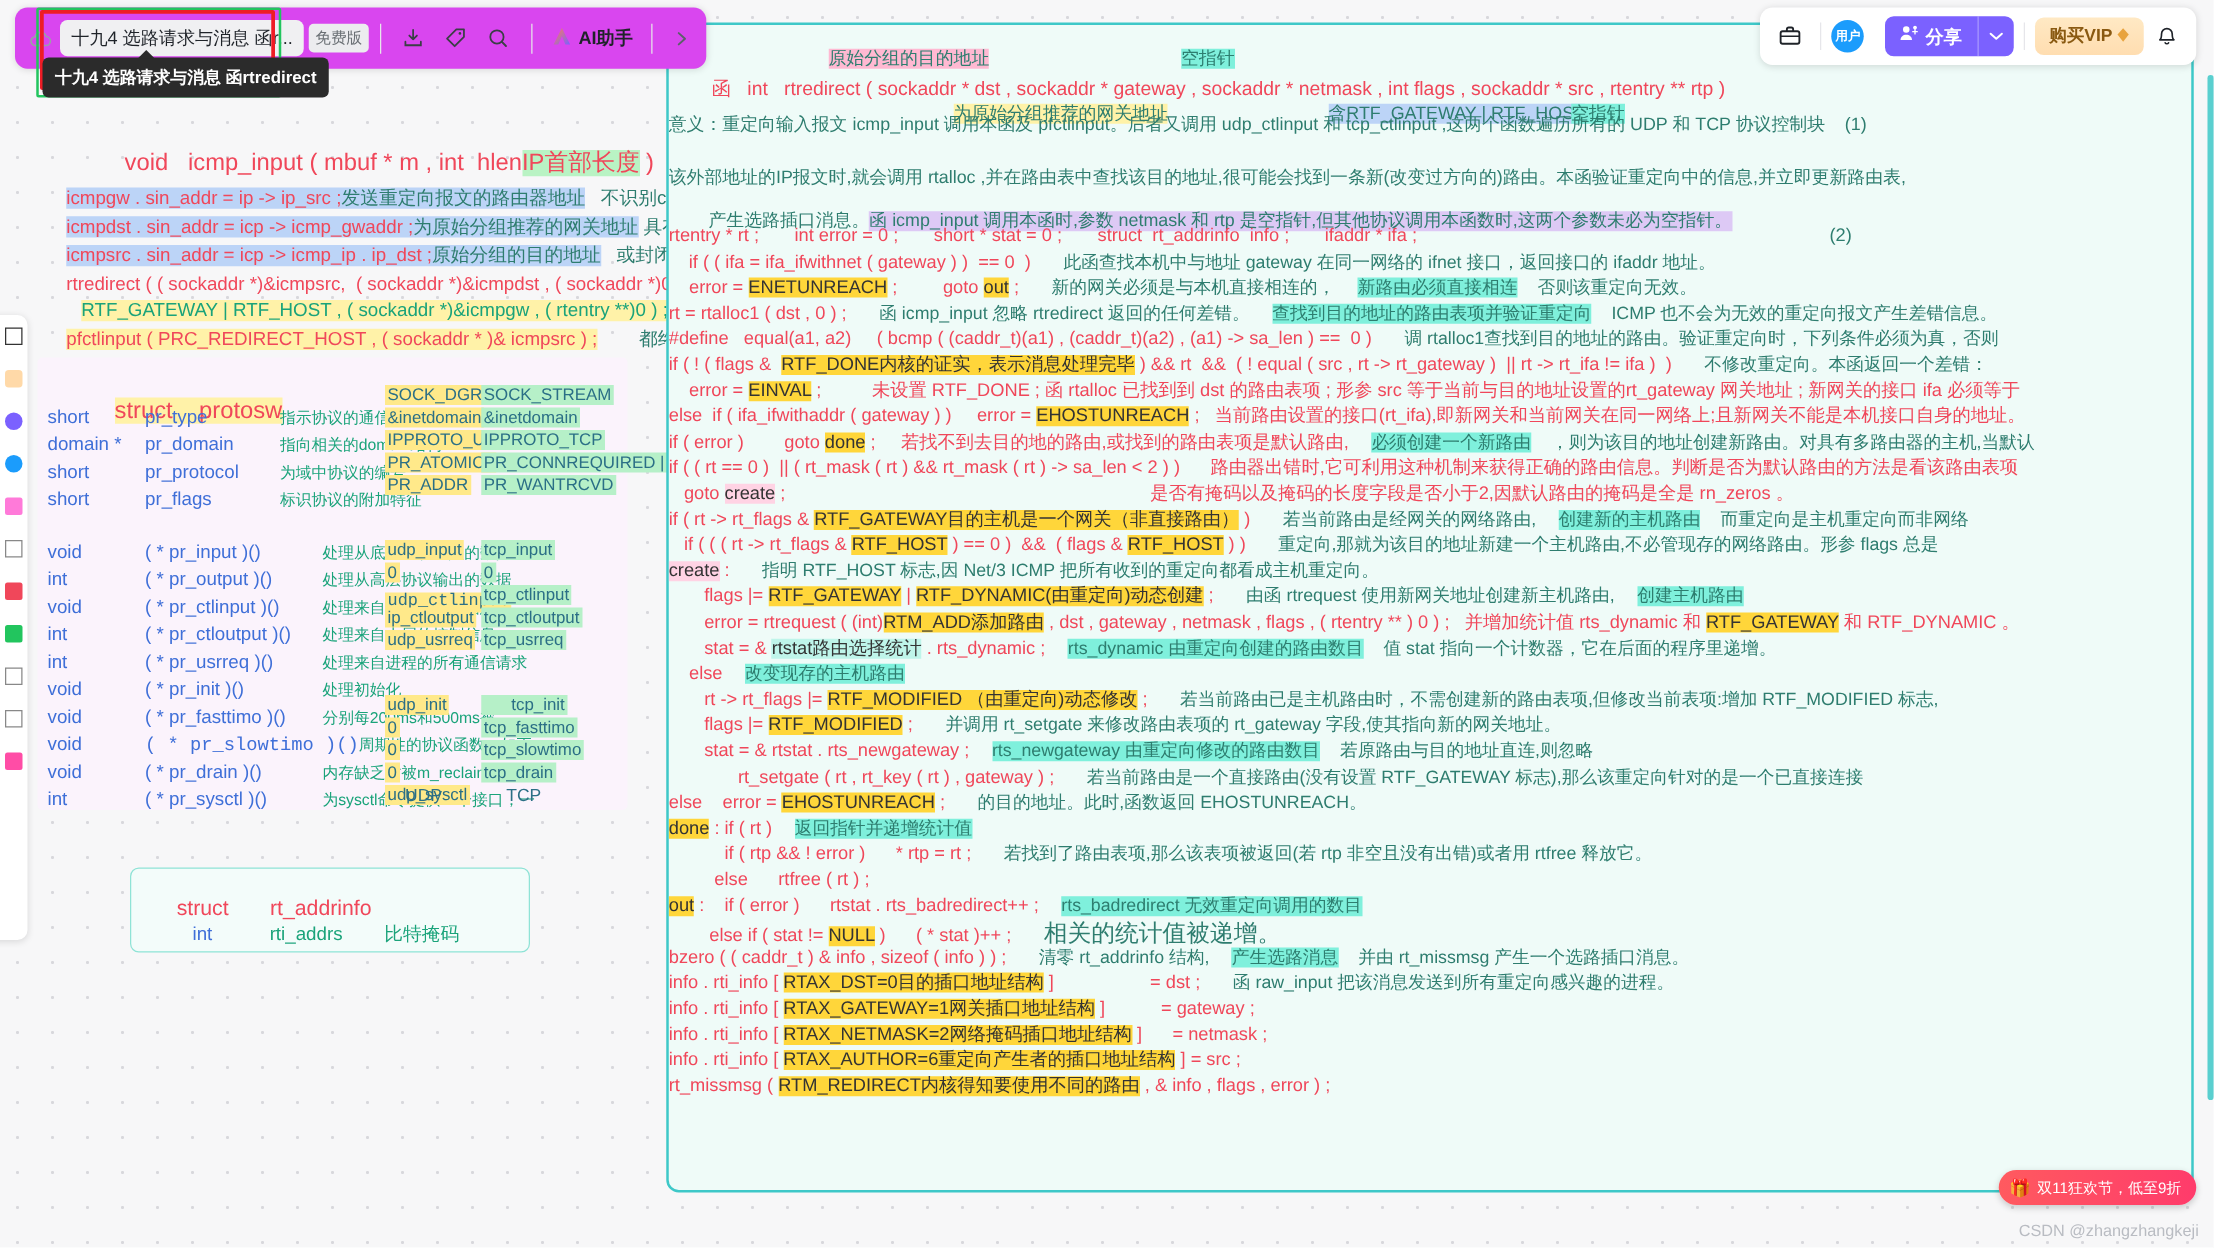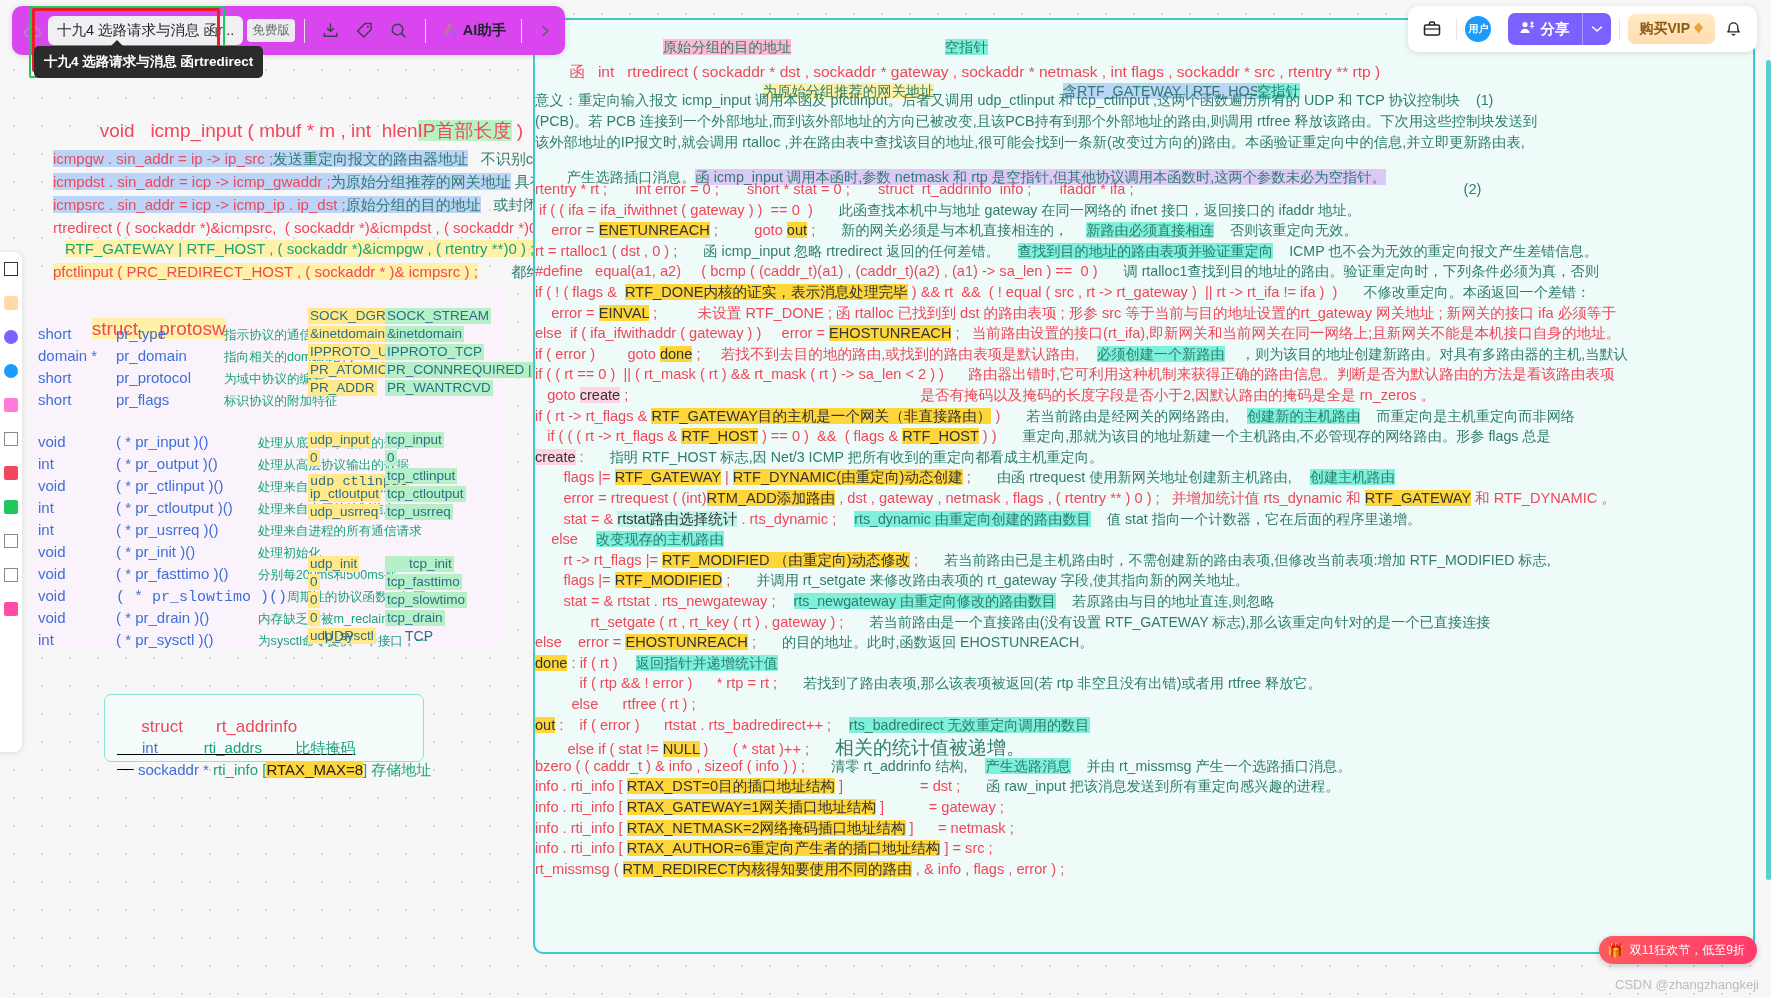--- a/index.html
+++ b/index.html
@@ -260,25 +260,22 @@
         <div class="cellrow cellG" style="position: absolute; left: 0px; top: 286px;">tcp_slowtimo</div>
         <div class="cellrow cellG" style="position: absolute; left: 0px; top: 304px;">tcp_drain</div>
       </div>
     <div class="cellrow t" style="position:absolute; left:18px; top:322px; font-size:14px;">TCP</div>
   </div>
 
   <div class="rtinfo-card">
     <div class="l-text" style="left:8px; top:6px; font-size:17px;">
       <span class="r">struct</span><span class="r">       </span><span class="r">rt_addrinfo</span>
     </div>
-    <div class="l-text" style="left:12px; top:30px; font-size:15px;text-decoration:underline;">
+    <div class="l-text" style="left:24px; top:30px; font-size:15px;">
       <span class="blu">int</span><span class="blu">           </span><span class="g">rti_addrs</span><span class="g">        </span><span class="g">比特掩码</span>
-    </div>
-    <div class="l-text" style="left:8px; top:52px; font-size:15px;">
-      <span class="blu">sockaddr *</span><span class="blu"> </span><span class="g">rti_info [</span><span class="hl-y blk">RTAX_MAX=8</span><span class="g">]</span><span class="g"> </span><span class="g">存储地址</span>
     </div>
   </div>
 
   <div class="left-rail">
     <div class="rail-ic" style="top:10px;  background:#ffffff; border:1.5px solid #333;"></div>
     <div class="rail-ic" style="top:44px;  background:#ffd9a8; border-radius:3px;"></div>
     <div class="rail-ic" style="top:78px;  background:#7b61ff; border-radius:50%;"></div>
     <div class="rail-ic" style="top:112px; background:#1b9cfc; border-radius:50%;"></div>
     <div class="rail-ic" style="top:146px; background:#ff7ad9; border-radius:2px;"></div>
     <div class="rail-ic" style="top:180px; background:#ffffff; border:1.5px solid #888;"></div>
@@ -307,29 +304,28 @@
         <span class="hl-ly t">为原始分组推荐的网关地址</span>
       </div>
       <div class="ln cn" style="left:496px; top:50px;">
         <span class="hl-b t">含RTF_GATEWAY | RTF_HOST</span>
       </div>
       <div class="ln cn" style="left:690px; top:50px;">
         <span class="hl-c t">空指针</span>
       </div>
 
       <div class="ln cn" style="left:0px; top:73px;">意义：重定向输入报文 icmp_input 调用本函及 pfctlinput。后者又调用 udp_ctlinput 和 tcp_ctlinput ,这两个函数遍历所有的 UDP 和 TCP 协议控制块    (1)</div>
-      <div class="ln cn" style="left:0px; top:94px;">(PCB)。若 PCB 连接到一个外部地址,而到该外部地址的方向已被改变,且该PCB持有到那个外部地址的路由,则调用 rtfree 释放该路由。下次用这些控制块发送到</div>
       <div class="ln cn" style="left:0px; top:115px;">该外部地址的IP报文时,就会调用 rtalloc ,并在路由表中查找该目的地址,很可能会找到一条新(改变过方向的)路由。本函验证重定向中的信息,并立即更新路由表,</div>
       <div class="ln cn" style="left:0px; top:136px;">
         <span>产生选路插口消息。</span><span class="hl-pu">函 icmp_input 调用本函时,参数 netmask 和 rtp 是空指针,但其他协议调用本函数时,这两个参数未必为空指针。</span>
       </div>
 
       <div id="code-body">
           <div class="ln" style="left: 0px; top: 162px;"><span class="r">rtentry * rt ;       int error = 0 ;       short * stat = 0 ;       struct  rt_addrinfo  info ;       ifaddr * ifa ;</span><span class="t" style="margin-left: 330px;">(2)</span></div>
-          <div class="ln" style="left: 4px; top: 182.6px; text-align: center;"><span class="r">if ( ( ifa = ifa_ifwithnet ( gateway ) )  == 0  )</span><span class="t" style="margin-left: 26px; font-size: 14.2px;">此函查找本机中与地址 gateway 在同一网络的 ifnet 接口，返回接口的 ifaddr 地址。</span></div>
+          <div class="ln" style="left: 16px; top: 182.6px; text-align: center;"><span class="r">if ( ( ifa = ifa_ifwithnet ( gateway ) )  == 0  )</span><span class="t" style="margin-left: 26px; font-size: 14.2px;">此函查找本机中与地址 gateway 在同一网络的 ifnet 接口，返回接口的 ifaddr 地址。</span></div>
           <div class="ln" style="left: 0px; top: 203.2px;"><span class="r">    error = <span class="hl-y" style="color: rgb(51, 51, 51);">ENETUNREACH</span> ;         goto <span class="hl-y" style="color: rgb(51, 51, 51);">out</span> ;</span><span class="t" style="margin-left: 26px; font-size: 14.2px;">新的网关必须是与本机直接相连的，</span><span class="hl-c" style="margin-left: 18px; font-size: 14.2px; color: rgb(46, 125, 111);">新路由必须直接相连</span><span class="t" style="margin-left: 16px; font-size: 14.2px;">否则该重定向无效。</span></div>
           <div class="ln" style="left: 0px; top: 223.8px;"><span class="r">rt = rtalloc1 ( dst , 0 ) ;</span><span class="t" style="margin-left: 26px; font-size: 14.2px;">函 icmp_input 忽略 rtredirect 返回的任何差错。</span><span class="hl-c" style="margin-left: 18px; font-size: 14.2px; color: rgb(46, 125, 111);">查找到目的地址的路由表项并验证重定向</span><span class="t" style="margin-left: 16px; font-size: 14.2px;">ICMP 也不会为无效的重定向报文产生差错信息。</span></div>
           <div class="ln" style="left: 0px; top: 244.4px;"><span class="r">#define   equal(a1, a2)     ( bcmp ( (caddr_t)(a1) , (caddr_t)(a2) , (a1) -&gt; sa_len ) ==  0 )</span><span class="t" style="margin-left: 26px; font-size: 14.2px;">调 rtalloc1查找到目的地址的路由。验证重定向时，下列条件必须为真，否则</span></div>
           <div class="ln" style="left: 0px; top: 265px;"><span class="r">if ( ! ( flags &amp;  <span class="hl-y" style="color: rgb(51, 51, 51);">RTF_DONE内核的证实，表示消息处理完毕</span> ) &amp;&amp; rt  &amp;&amp;  ( ! equal ( src , rt -&gt; rt_gateway )  || rt -&gt; rt_ifa != ifa )  )</span><span class="t" style="margin-left: 26px; font-size: 14.2px;">不修改重定向。本函返回一个差错：</span></div>
           <div class="ln" style="left: 0px; top: 285.6px;"><span class="r">    error = <span class="hl-y" style="color: rgb(51, 51, 51);">EINVAL</span> ;          未设置 RTF_DONE ; 函 rtalloc 已找到到 dst 的路由表项 ; 形参 src 等于当前与目的地址设置的rt_gateway 网关地址 ; 新网关的接口 ifa 必须等于</span></div>
           <div class="ln" style="left: 0px; top: 306.2px;"><span class="r">else  if ( ifa_ifwithaddr ( gateway ) )     error = <span class="hl-y" style="color: rgb(51, 51, 51);">EHOSTUNREACH</span> ;   当前路由设置的接口(rt_ifa),即新网关和当前网关在同一网络上;且新网关不能是本机接口自身的地址。</span></div>
           <div class="ln" style="left: 0px; top: 326.8px;"><span class="r">if ( error )        goto <span class="hl-y" style="color: rgb(51, 51, 51);">done</span> ;     若找不到去目的地的路由,或找到的路由表项是默认路由,</span><span class="hl-c" style="margin-left: 18px; font-size: 14.2px; color: rgb(46, 125, 111);">必须创建一个新路由</span><span class="t" style="margin-left: 16px; font-size: 14.2px;">，则为该目的地址创建新路由。对具有多路由器的主机,当默认</span></div>
           <div class="ln" style="left: 0px; top: 347.4px;"><span class="r">if ( ( rt == 0 )  || ( rt_mask ( rt ) &amp;&amp; rt_mask ( rt ) -&gt; sa_len &lt; 2 ) )      路由器出错时,它可利用这种机制来获得正确的路由信息。判断是否为默认路由的方法是看该路由表项</span></div>
           <div class="ln" style="left: 0px; top: 368px;"><span class="r">   goto <span class="hl-lp" style="color: rgb(51, 51, 51);">create</span> ;                                                                        是否有掩码以及掩码的长度字段是否小于2,因默认路由的掩码是全是 rn_zeros 。</span></div>
           <div class="ln" style="left: 0px; top: 388.6px;"><span class="r">if ( rt -&gt; rt_flags &amp; <span class="hl-y" style="color: rgb(51, 51, 51);">RTF_GATEWAY目的主机是一个网关（非直接路由）</span> )</span><span class="t" style="margin-left: 26px; font-size: 14.2px;">若当前路由是经网关的网络路由,</span><span class="hl-c" style="margin-left: 18px; font-size: 14.2px; color: rgb(46, 125, 111);">创建新的主机路由</span><span class="t" style="margin-left: 16px; font-size: 14.2px;">而重定向是主机重定向而非网络</span></div>

